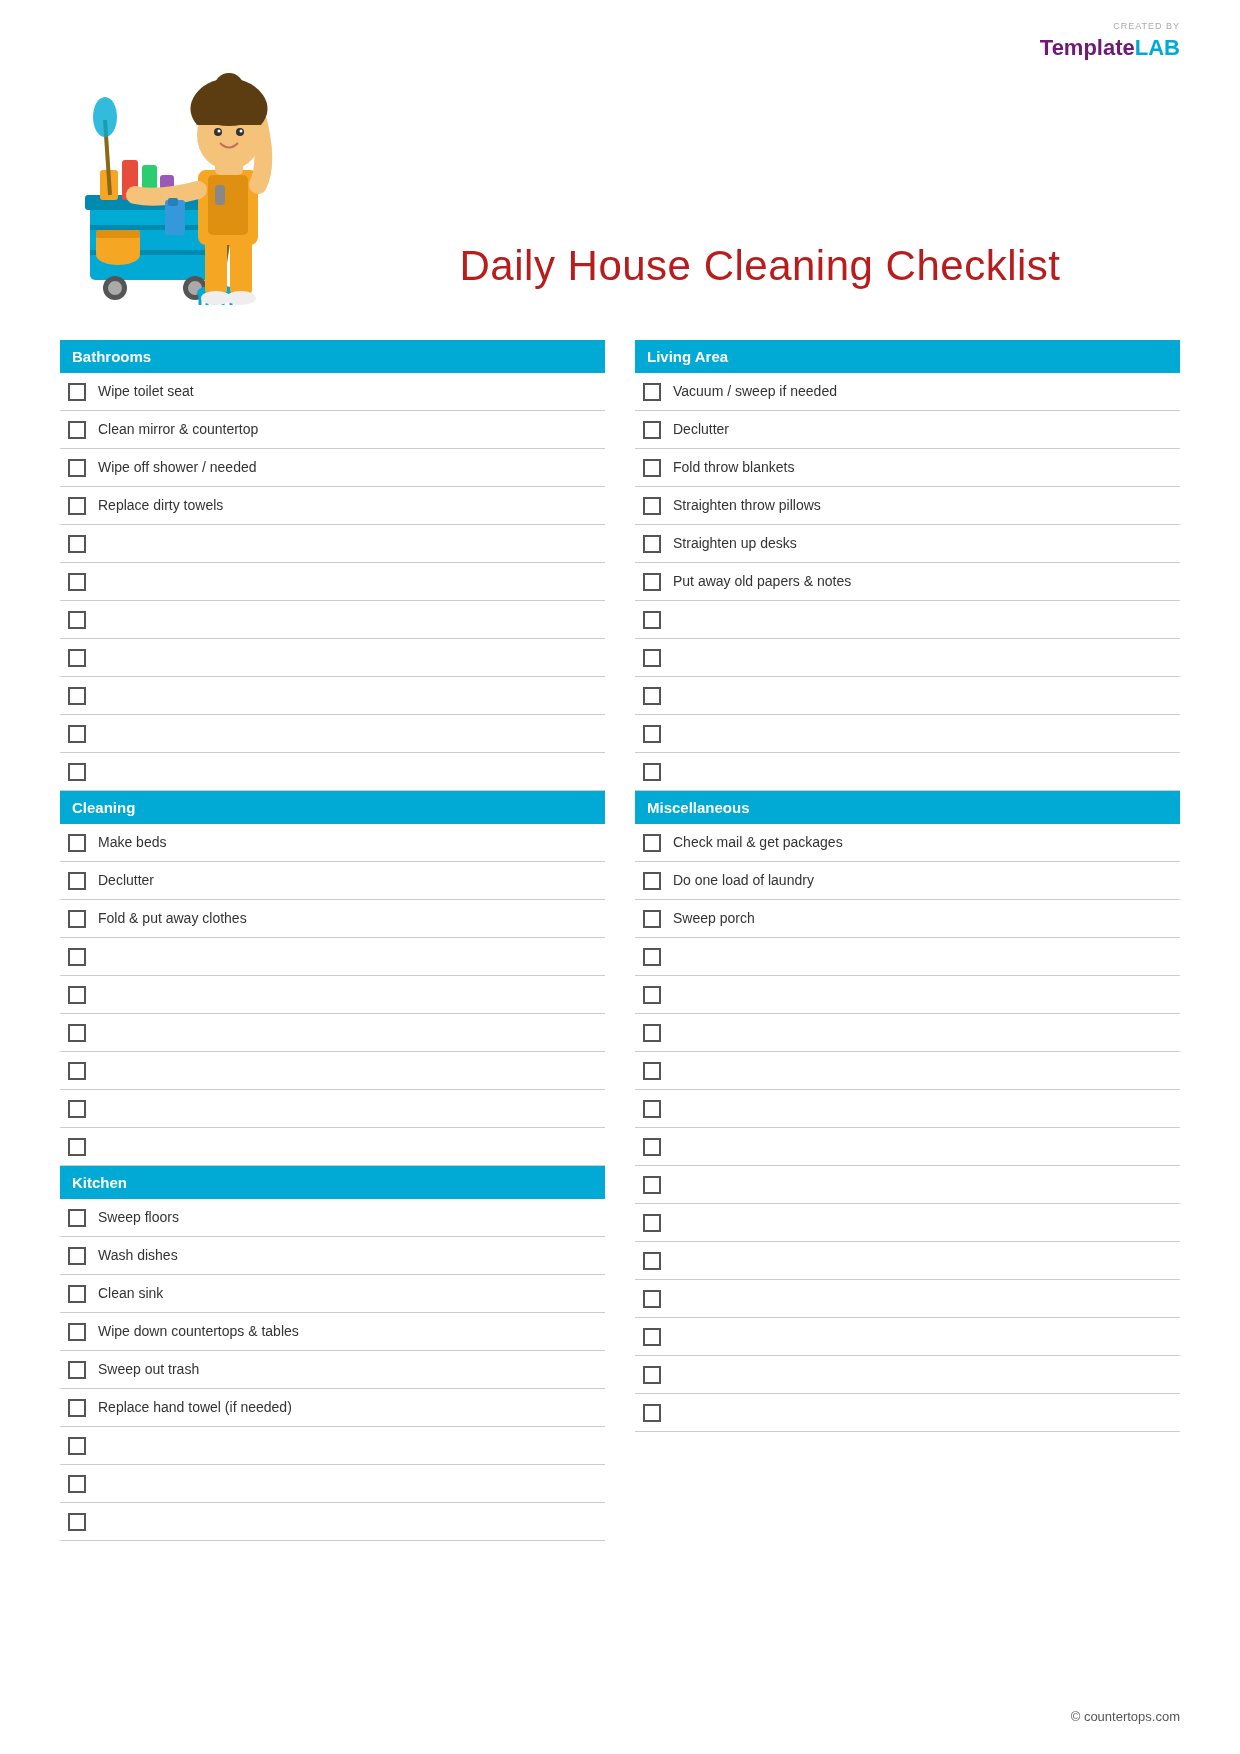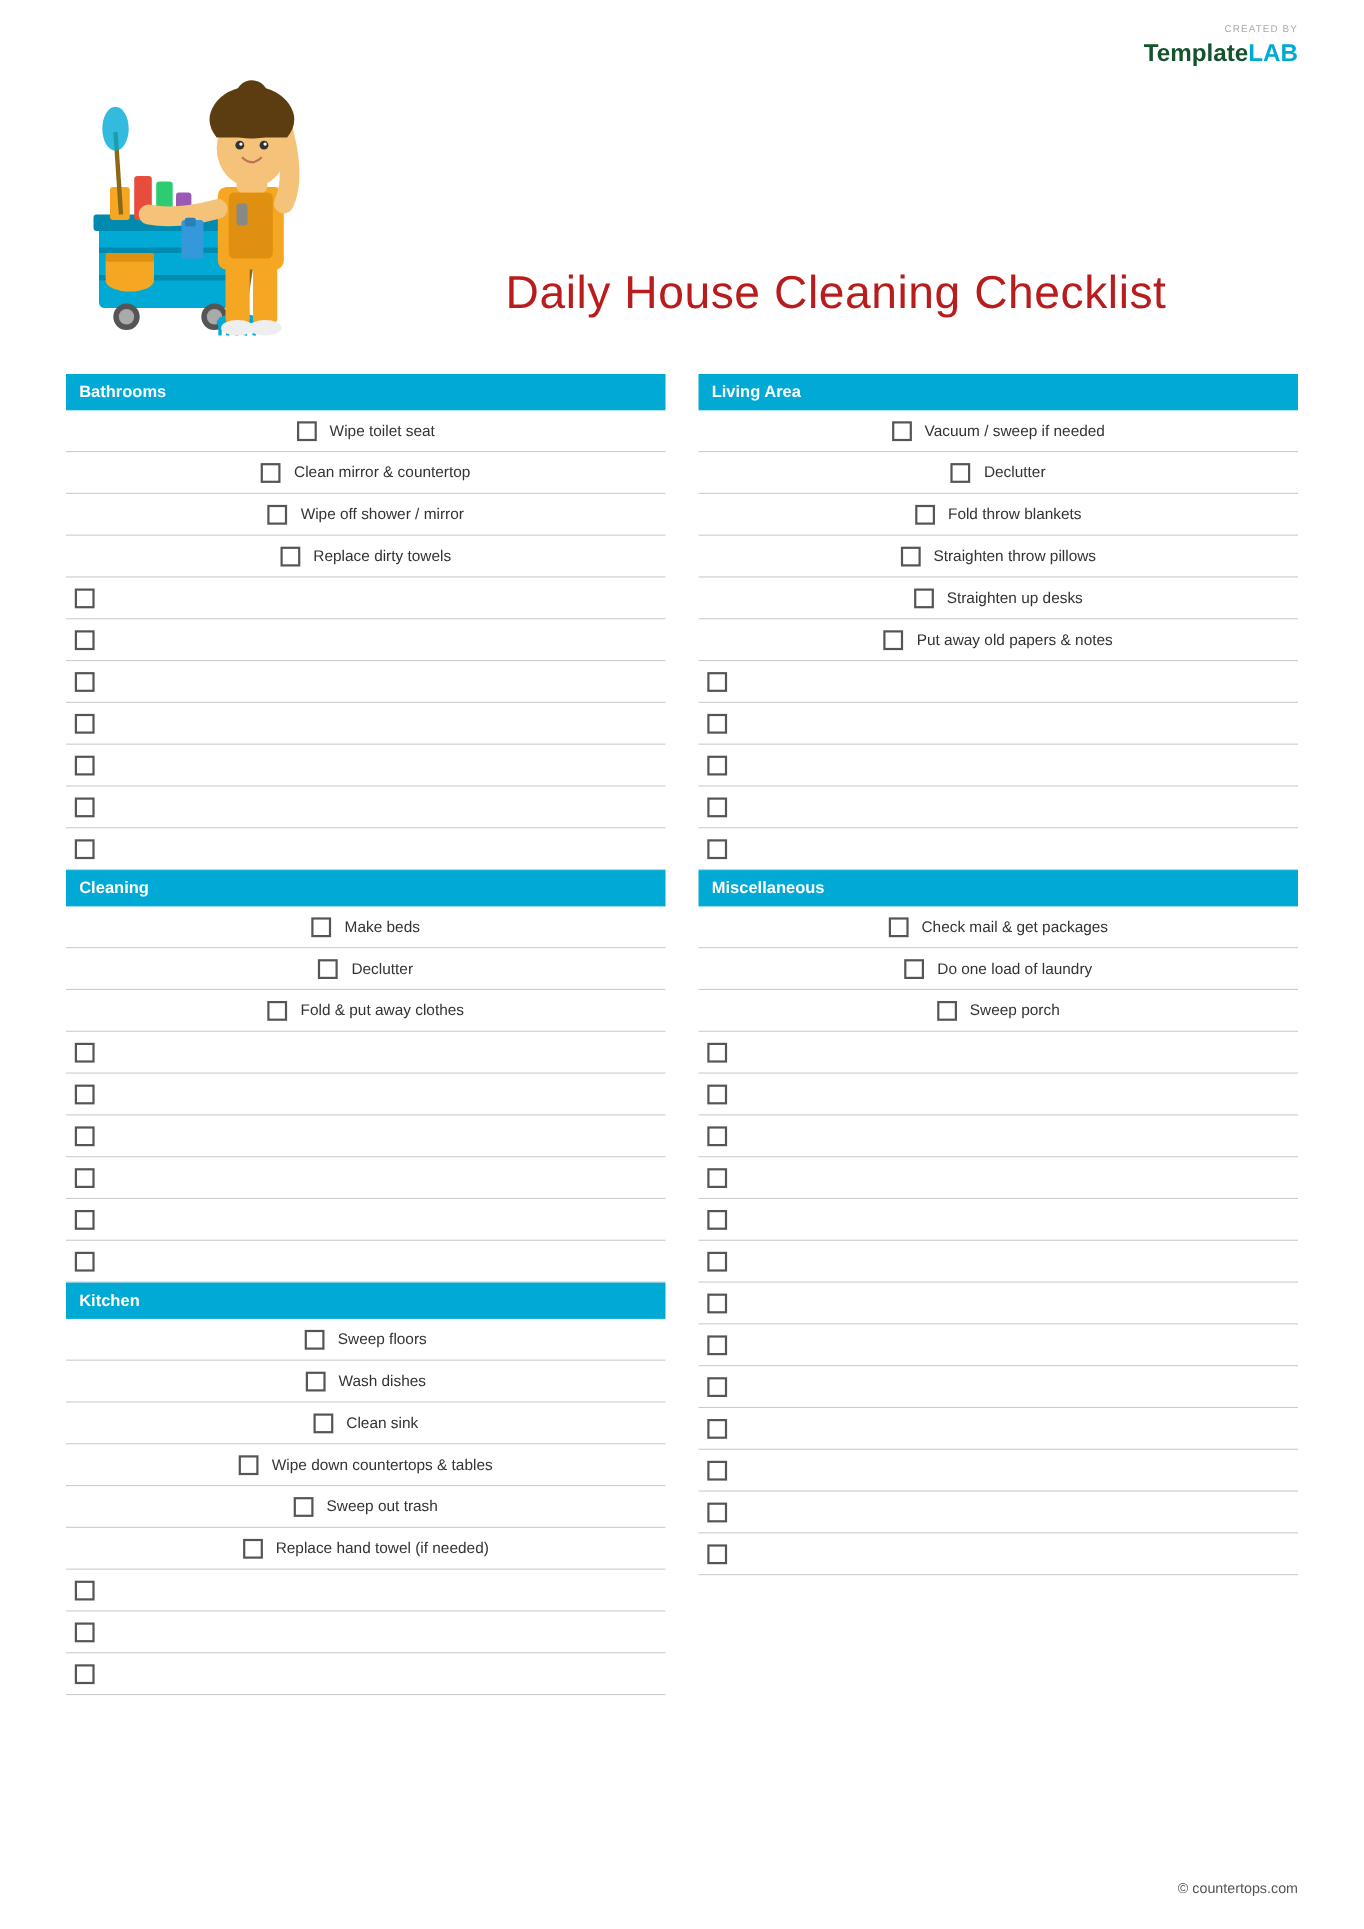--- a/index.html
+++ b/index.html
@@ -26,21 +26,21 @@
       color: #aaa;
       letter-spacing: 1px;
       text-transform: uppercase;
     }
     .logo-text {
       font-size: 22px;
       font-weight: bold;
       color: #333;
     }
     .logo-text span {
-      color: #14532d;
+      color: #701a75;
     }
 
     .header-area {
       display: flex;
       align-items: flex-end;
       margin-bottom: 30px;
       margin-top: 10px;
     }
 
     .cleaning-lady {
@@ -86,21 +86,20 @@
       padding: 8px 12px;
       margin-bottom: 0;
     }
 
     .checklist-item {
       display: flex;
       align-items: center;
       border-bottom: 1px solid #ccc;
       padding: 6px 8px;
       min-height: 38px;
-      justify-content: center;
     }
 
     .checkbox {
       width: 18px;
       height: 18px;
       border: 2px solid #555;
       flex-shrink: 0;
       margin-right: 12px;
       background: #fff;
     }
@@ -225,21 +224,21 @@
       <div class="checklist-item">
         <div class="checkbox"></div>
         <span class="item-text">Wipe toilet seat</span>
       </div>
       <div class="checklist-item">
         <div class="checkbox"></div>
         <span class="item-text">Clean mirror &amp; countertop</span>
       </div>
       <div class="checklist-item">
         <div class="checkbox"></div>
-        <span class="item-text">Wipe off shower / mirror</span>
+        <span class="item-text">Wipe off shower / needed</span>
       </div>
       <div class="checklist-item">
         <div class="checkbox"></div>
         <span class="item-text">Replace dirty towels</span>
       </div>
       <div class="empty-item">
           <div class="checkbox"></div>
         </div>
       <div class="empty-item">
           <div class="checkbox"></div>

